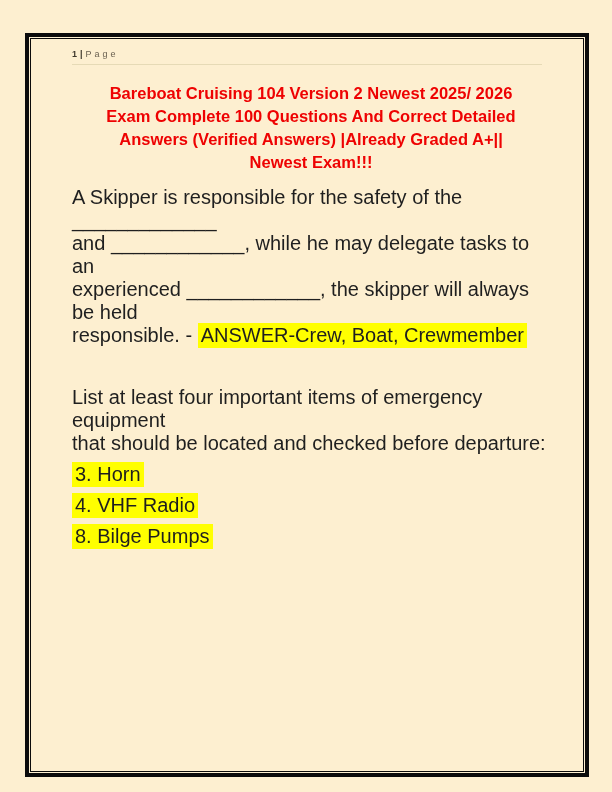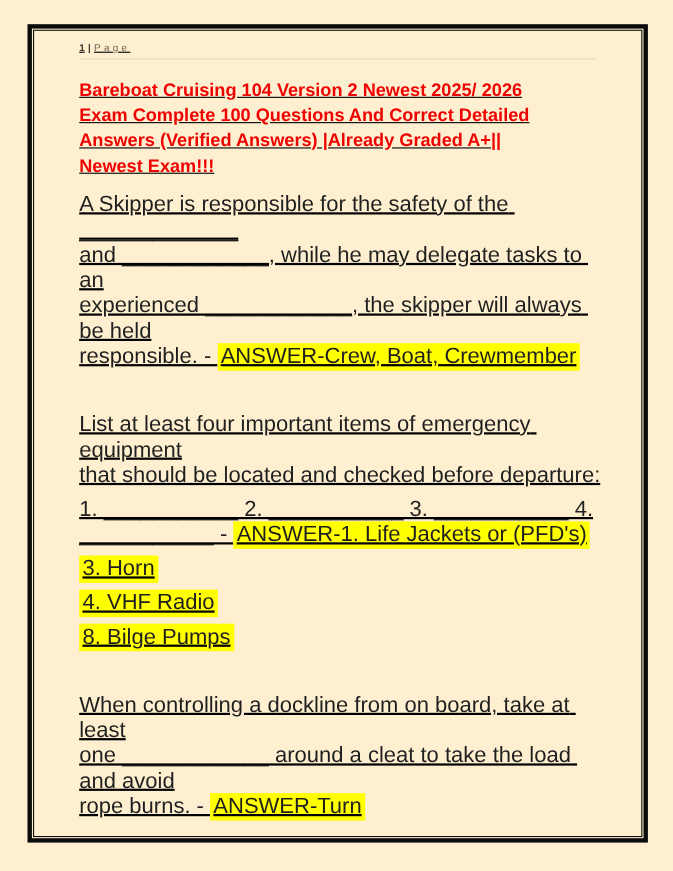--- a/index.html
+++ b/index.html
@@ -14,45 +14,45 @@
   *{box-sizing:border-box;margin:0;padding:0;}
   html,body{width:612px;height:792px;}
   body{
     background:var(--paper);
     font-family:"Liberation Sans","DejaVu Sans",sans-serif;
     position:relative;
     overflow:hidden;
   }
   .frame{
     position:absolute;
-    left:30px; top:27px;
+    left:30px; top:38px;
     width:554px; height:734px;
     border:1px solid var(--frame);
     outline:4px solid var(--frame);
     outline-offset:1px;
     padding:8px 33px 0 41px;
-    text-decoration:underline;
   }
   .page-header{
     font-size:9px;
     color:var(--muted);
     border-bottom:1px solid var(--rule);
     padding:2px 0 5px 0;
     margin-bottom:17px;
     width:470px;
   }
   .page-header .num{font-weight:bold;color:#3f382c;}
   .page-header .pipe{font-weight:bold;color:#3f382c;margin:0 3px;}
   .page-header .lbl{letter-spacing:3px;}
   .doc-title{
     width:478px;
     color:var(--accent);
     font-size:16.5px;
     font-weight:bold;
     line-height:23px;
+    text-align:center;
     white-space:pre-line;
     margin:0 0 12px 0;
   }
   .doc-body{width:482px;}
   .para{
     font-size:20px;
     line-height:23px;
     color:var(--ink);
     white-space:pre-wrap;
     margin:0 0 8px 0;
@@ -77,23 +77,18 @@
 Newest Exam!!!</h1>
 
   <div class="doc-body">
       <p class="para"><span>A Skipper is responsible for the safety of the _____________
 and ____________, while he may delegate tasks to an
 experienced ____________, the skipper will always be held
 responsible. - </span><span class="hl">ANSWER-Crew, Boat, Crewmember</span></p>
       <p class="para spacer"></p>
       <p class="para"><span>List at least four important items of emergency equipment
 that should be located and checked before departure:</span></p>
-      <p class="para"><span>1. ___________ 2. ___________ 3. ___________ 4.
-___________ - </span><span class="hl">ANSWER-1. Life Jackets or (PFD's)</span></p>
       <p class="para"><span class="hl">3. Horn</span></p>
       <p class="para"><span class="hl">4. VHF Radio</span></p>
       <p class="para"><span class="hl">8. Bilge Pumps</span></p>
       <p class="para spacer"></p>
-      <p class="para"><span>When controlling a dockline from on board, take at least
-one ____________ around a cleat to take the load and avoid
-rope burns. - </span><span class="hl">ANSWER-Turn</span></p>
     </div>
 </div>
 
 </body></html>

